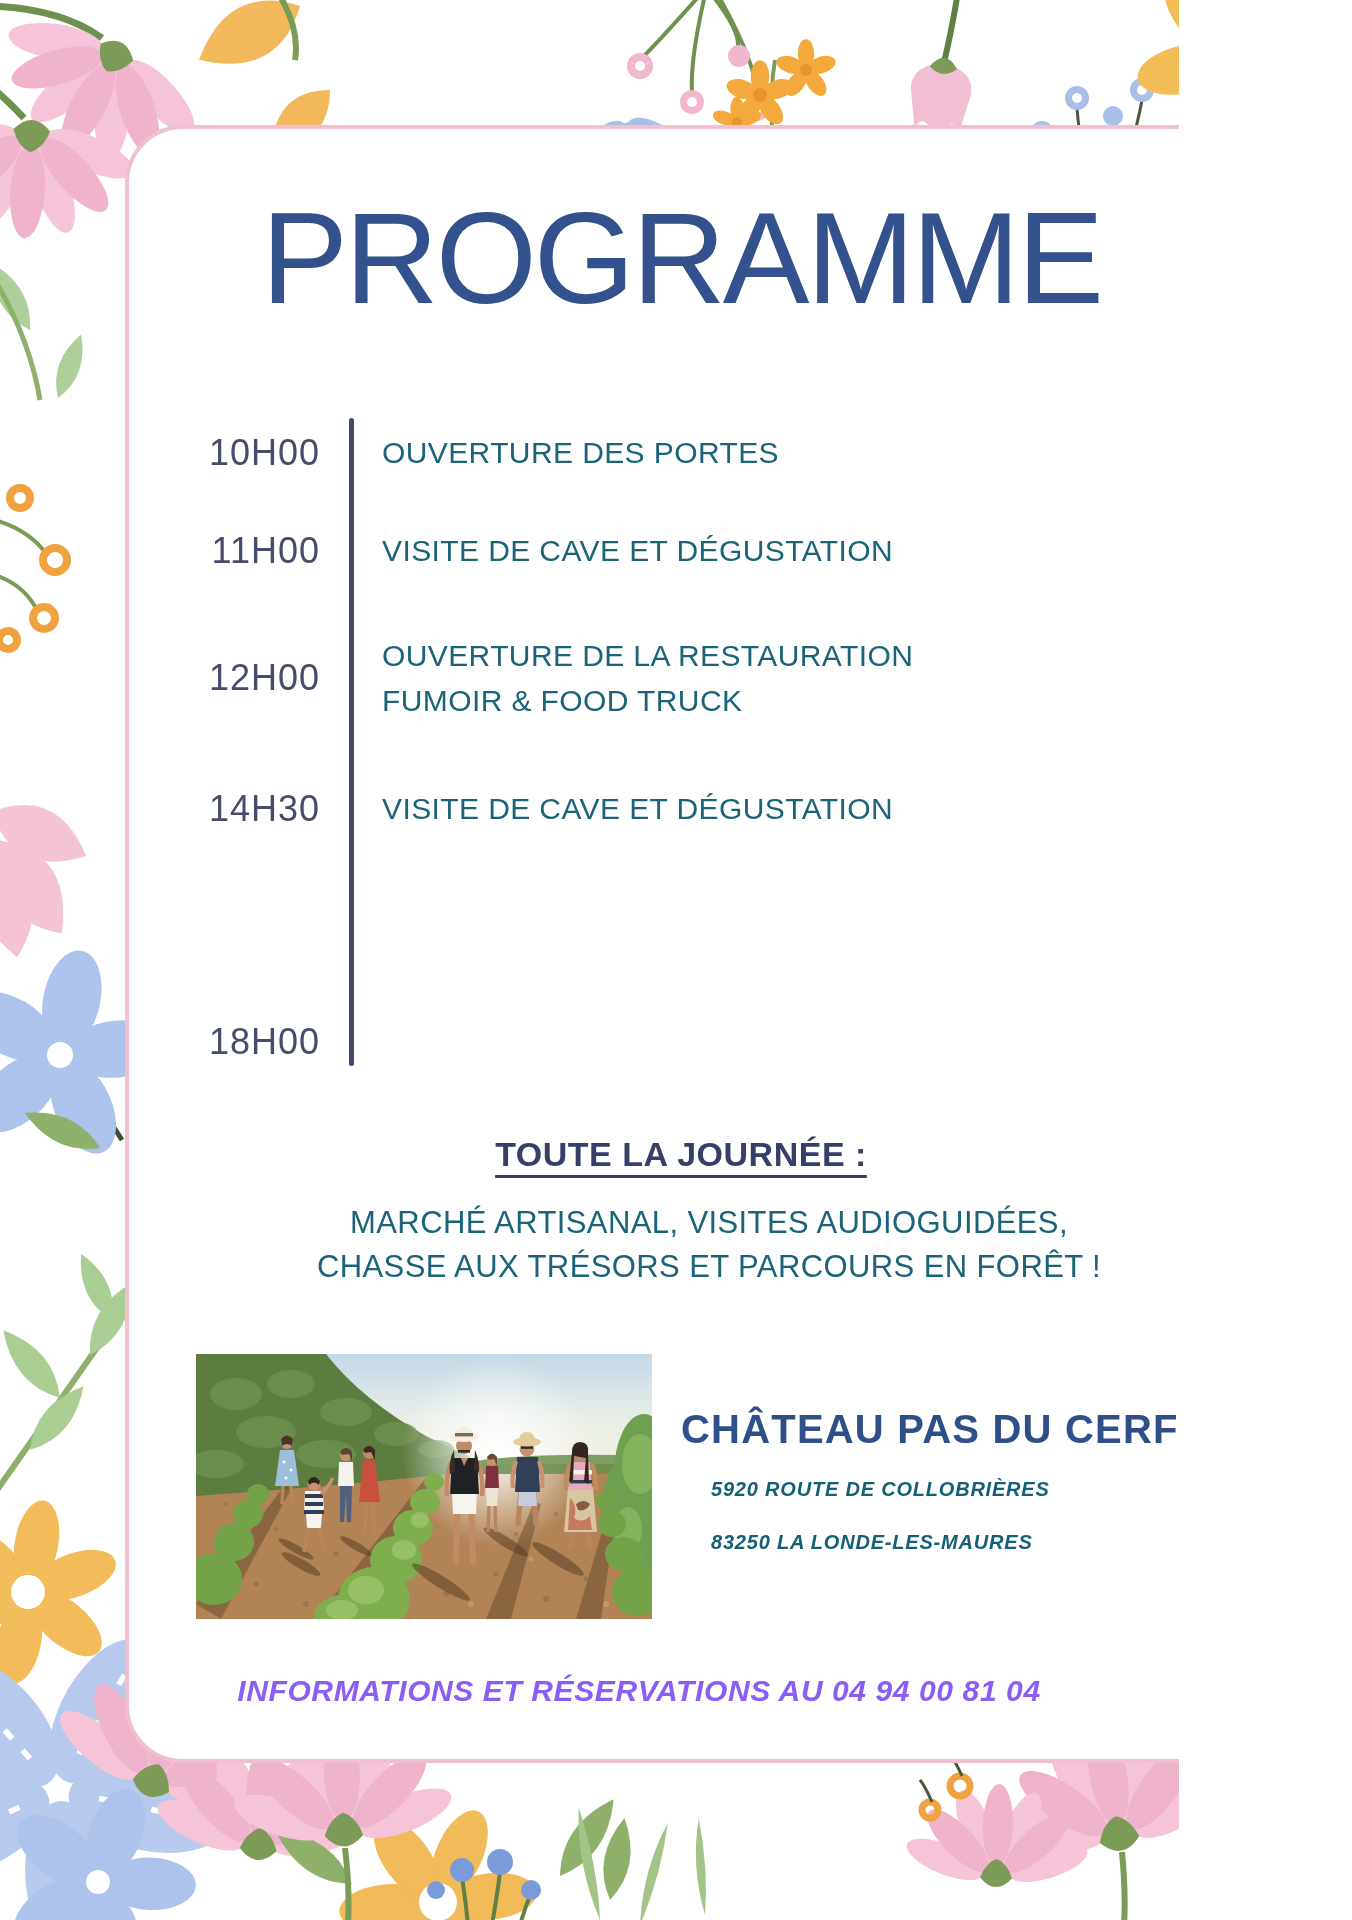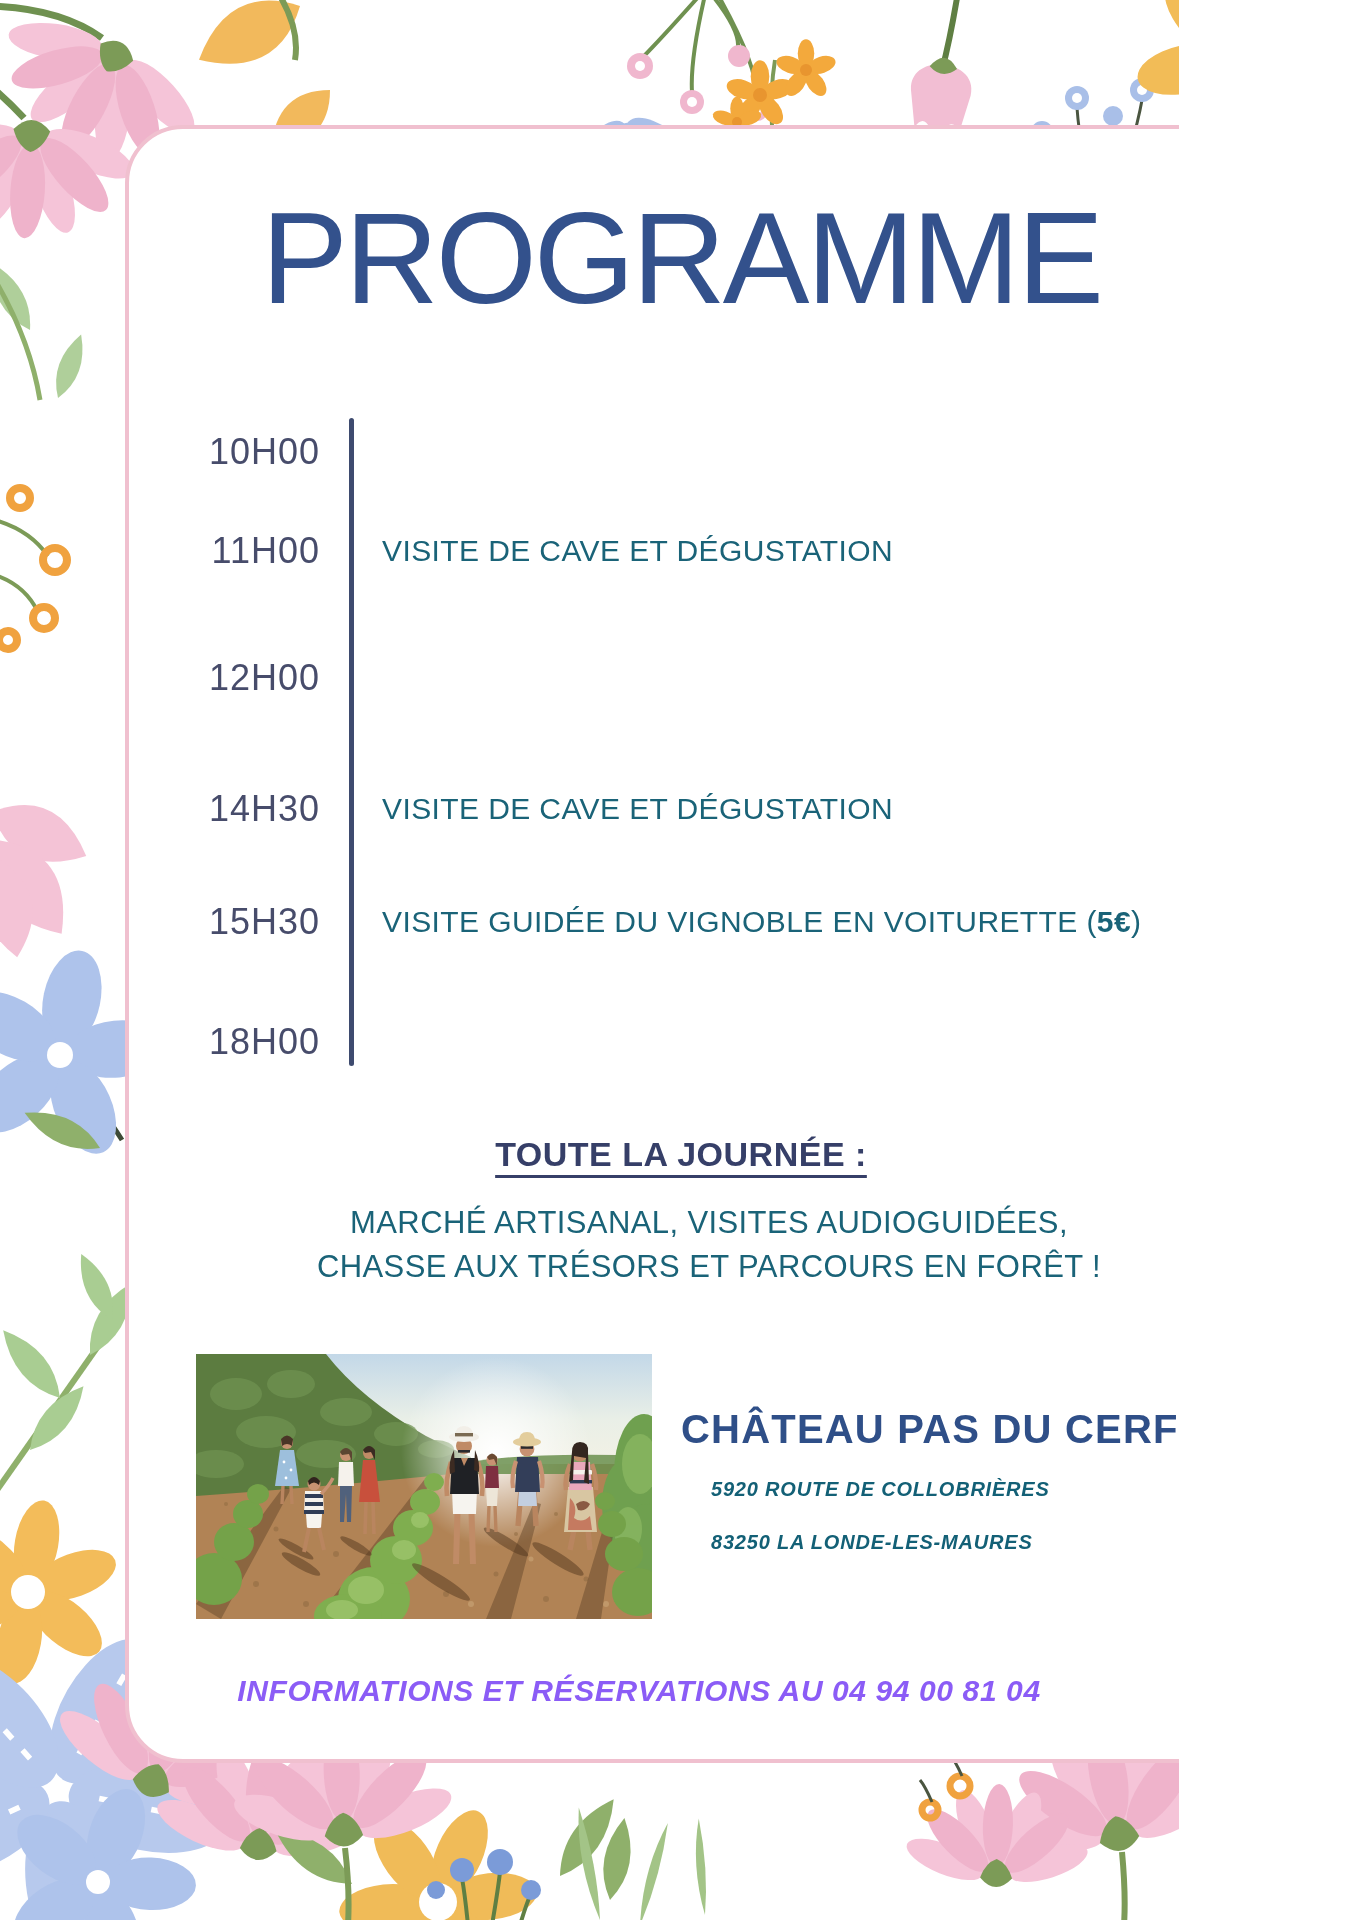--- a/index.html
+++ b/index.html
@@ -357,35 +357,36 @@
   </svg>
 
   <div id="card">
 
     <div class="title">PROGRAMME</div>
 
     <div class="vline"></div>
 
     <div class="row" style="top:323px">
       <div class="time">10H00</div>
+      <div class="event">OUVERTURE DES PORTES</div>
     </div>
     <div class="row" style="top:421px">
       <div class="time">11H00</div>
       <div class="event">VISITE DE CAVE ET DÉGUSTATION</div>
     </div>
     <div class="row" style="top:549px">
       <div class="time">12H00</div>
+      <div class="event">
+        <div>OUVERTURE DE LA RESTAURATION</div>
+        <div>FUMOIR &amp; FOOD TRUCK</div>
+      </div>
     </div>
     <div class="row" style="top:679px">
       <div class="time">14H30</div>
       <div class="event">VISITE DE CAVE ET DÉGUSTATION</div>
-    </div>
-    <div class="row" style="top:792px">
-      <div class="time">15H30</div>
-      <div class="event"><span>VISITE GUIDÉE DU VIGNOBLE EN VOITURETTE (</span><b>5€</b><span>)</span></div>
     </div>
     <div class="row" style="top:913px">
       <div class="time">18H00</div>
     </div>
 
     <div class="allday-heading">TOUTE LA JOURNÉE :</div>
     <div class="allday-lines">
       <div>MARCHÉ ARTISANAL, VISITES AUDIOGUIDÉES,</div>
       <div>CHASSE AUX TRÉSORS ET PARCOURS EN FORÊT !</div>
     </div>

